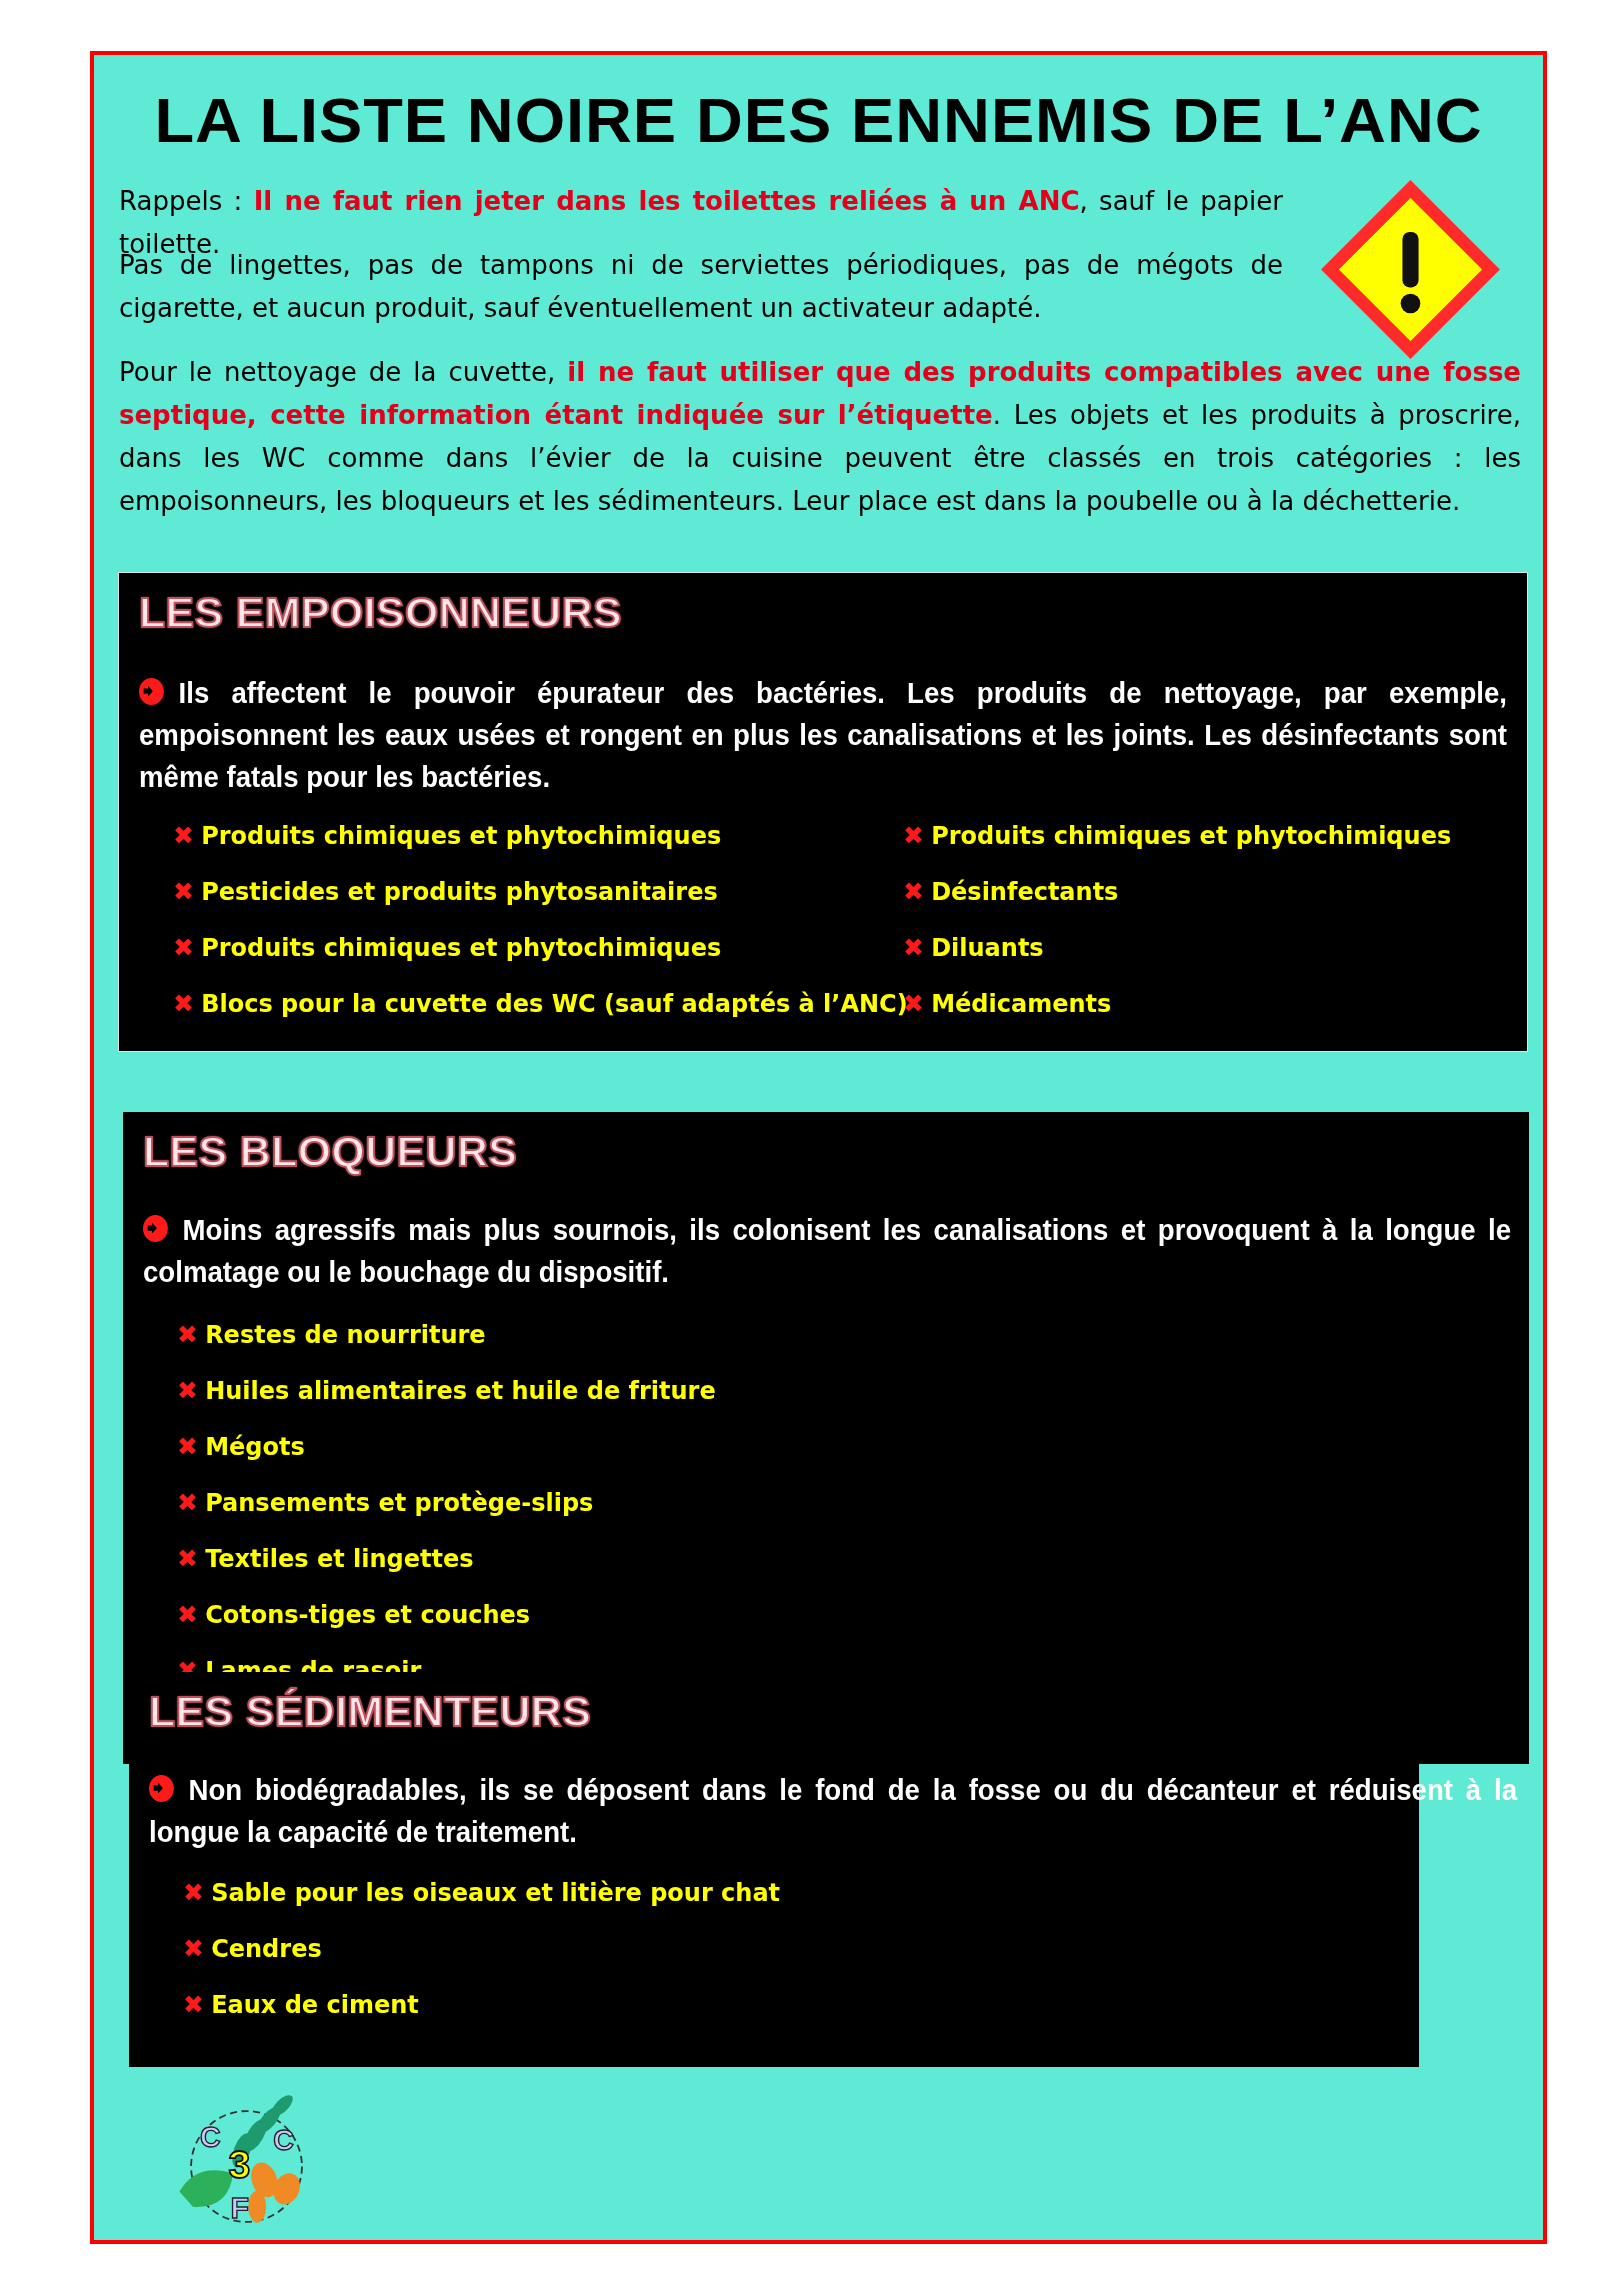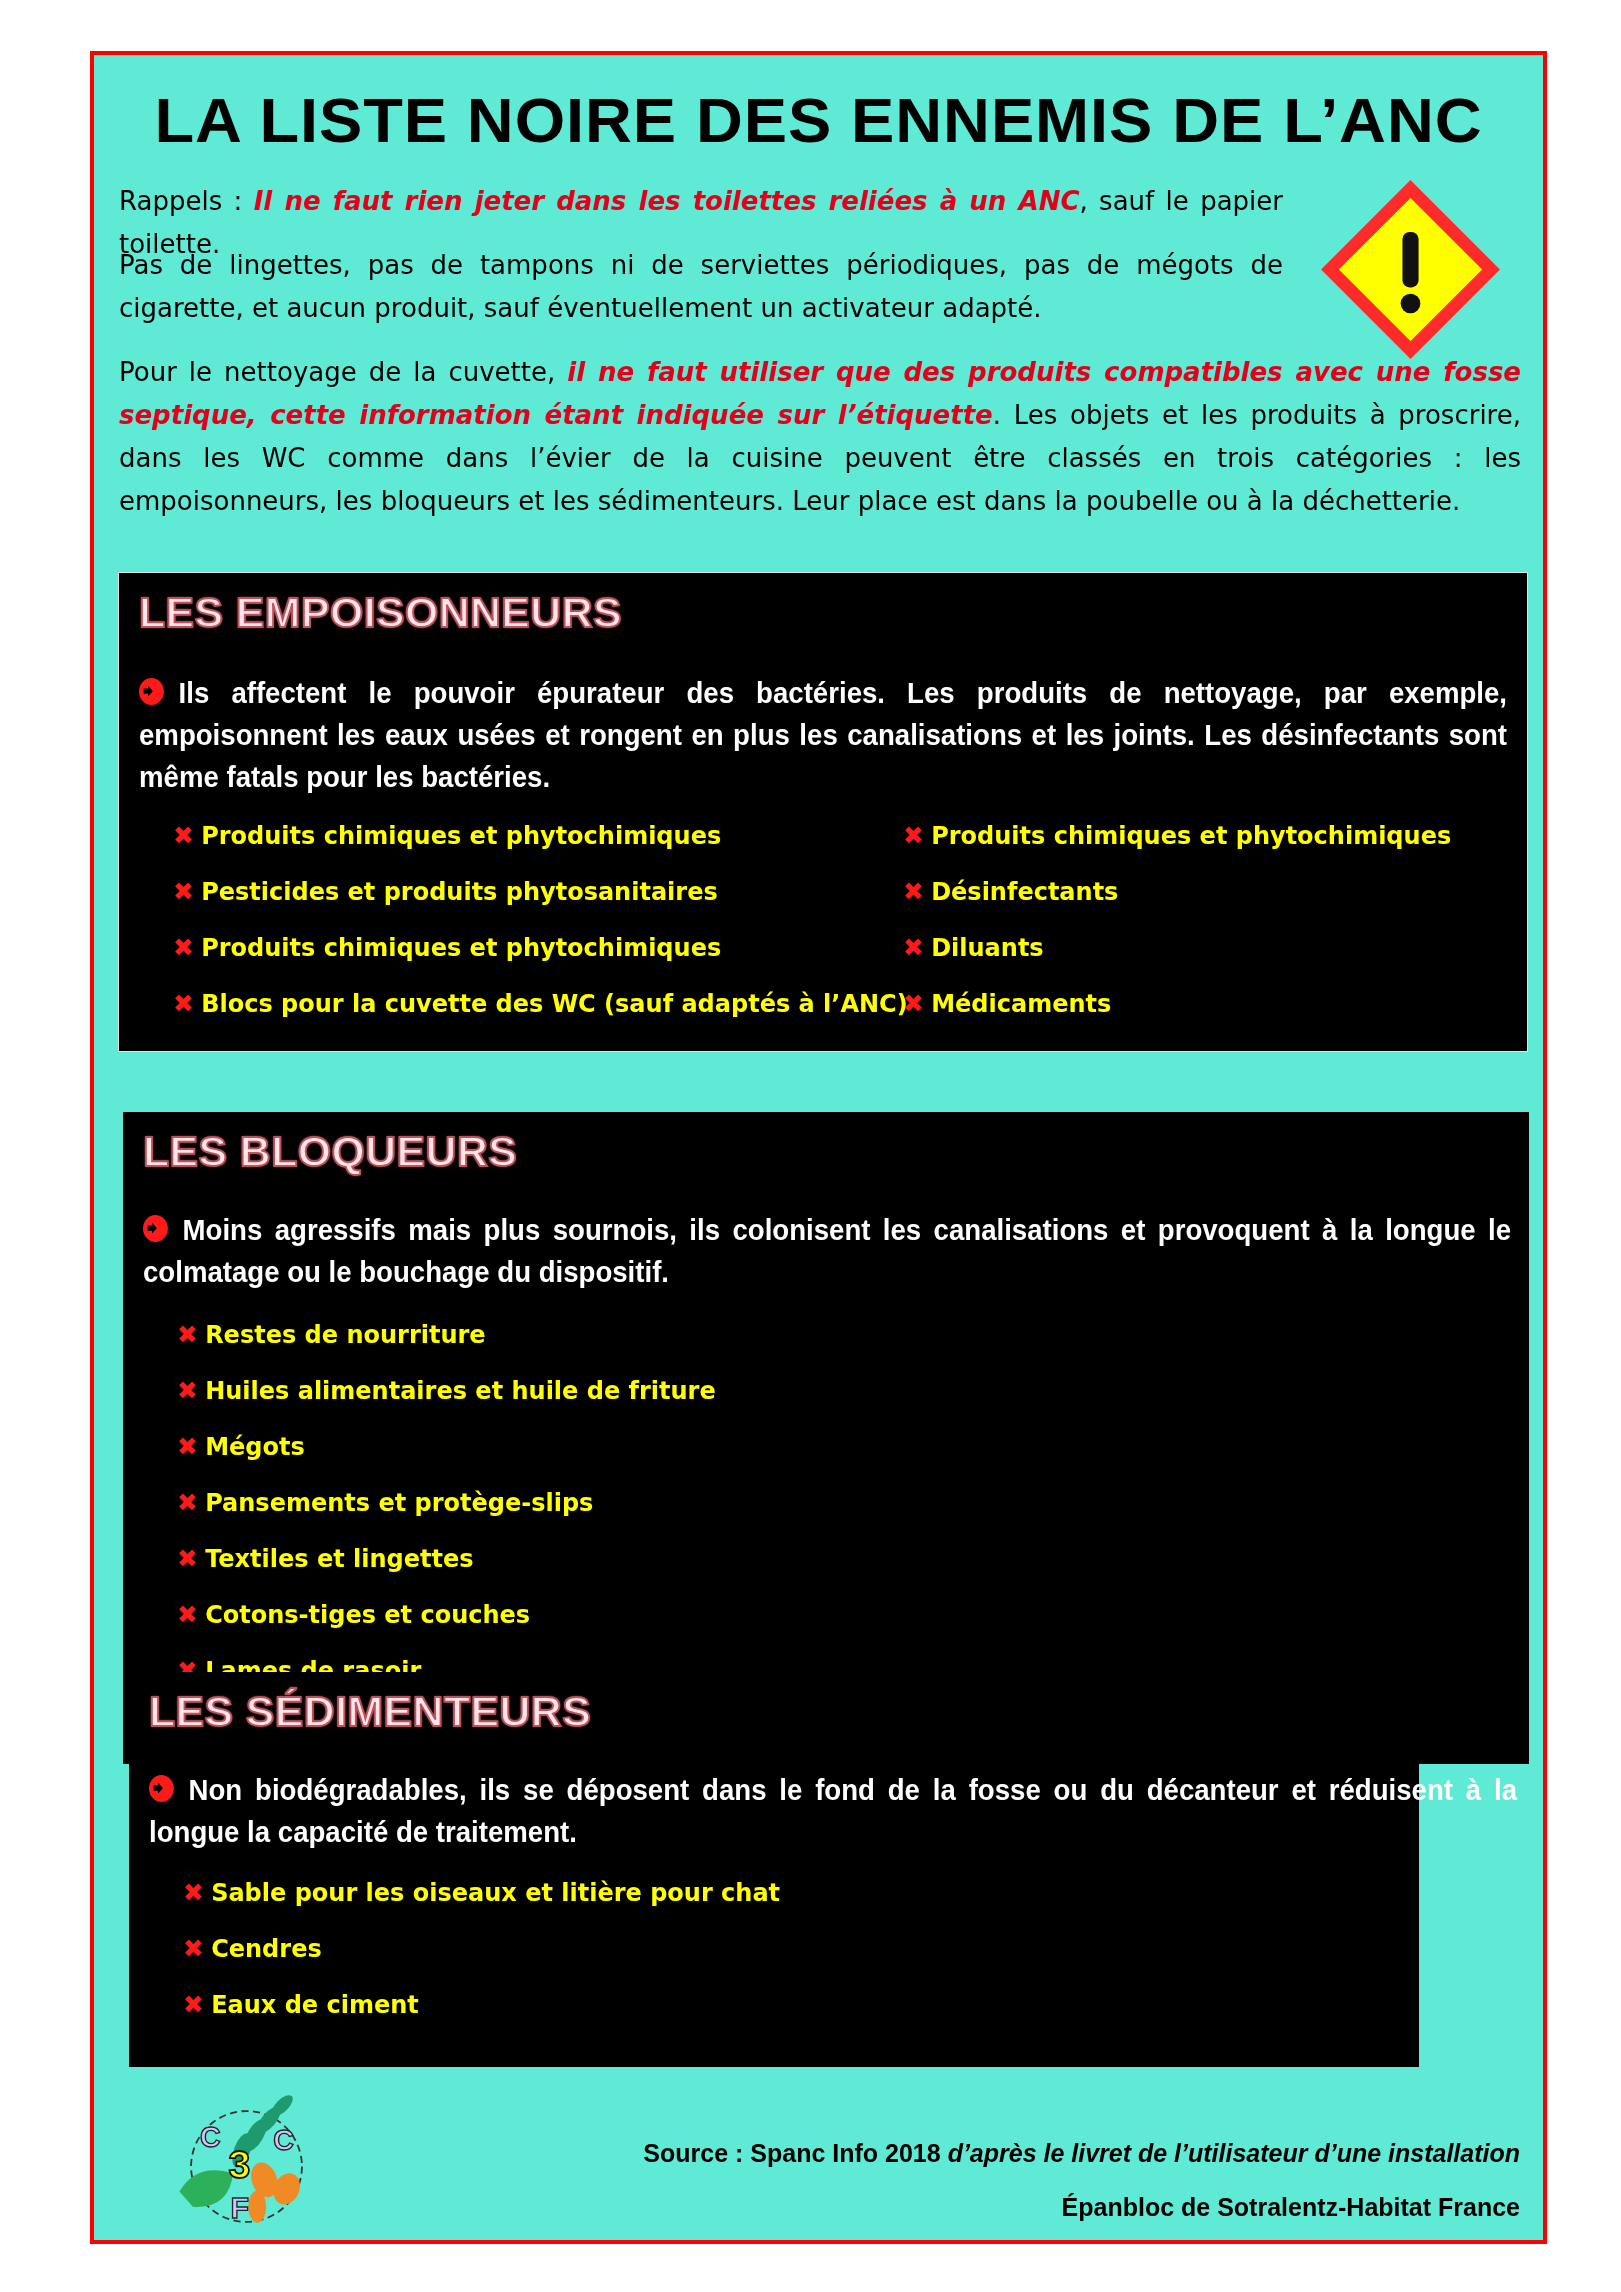--- a/index.html
+++ b/index.html
@@ -11,21 +11,21 @@
       position: absolute; left: 90px; top: 51px; width: 1449px; height: 2185px;
       background: #5eead4; border: 4.5px solid #ff0000;
     }
     .title {
       position: absolute; left: 0; top: 29px; width: 100%; text-align: center;
       font-family: "Liberation Sans", sans-serif; font-weight: bold; font-size: 63px;
       color: #000; letter-spacing: 0.9px; transform: scaleX(1.03);
     }
     .intro { position: absolute; left: 25px; width: 1402px; font-family: "DejaVu Sans", sans-serif; }
     .intro p { margin: 0; font-size: 26px; line-height: 43px; color: #000; text-align: justify; }
-    .intro .red { color: #e3001b; font-weight: bold; font-style: italic; }
+    .intro .red { color: #e3001b; font-weight: bold; }
     .p1 { top: 125px; width: 1164px; }
     .p2 { top: 189px; width: 1164px; }
     .p3 { top: 296px; }
     .hazard { position: absolute; left: 1227px; top: 125px; width: 179px; height: 179px; }
 
     .box {
       position: absolute; background: #000; color: #fff;
     }
     .box1 { left: 24px; top: 517px; width: 1408px; height: 478px; border: 1.8px solid #dfe3e8; }
     .box2 { left: 29px; top: 1057px; width: 1406px; height: 652px; }
@@ -154,18 +154,14 @@
       <ellipse cx="120" cy="105" rx="14" ry="20" transform="rotate(-20 120 105)"></ellipse>
       <ellipse cx="145" cy="115" rx="14" ry="18" transform="rotate(25 145 115)"></ellipse>
       <ellipse cx="112" cy="135" rx="10" ry="18"></ellipse>
     </g>
     <text x="48" y="68" font-family="Liberation Sans, sans-serif" font-weight="bold" font-size="32" fill="#c9c9ff" stroke="#222" stroke-width="1.5">C</text>
     <text x="130" y="72" font-family="Liberation Sans, sans-serif" font-weight="bold" font-size="32" fill="#c9c9ff" stroke="#222" stroke-width="1.5">C</text>
     <text x="80" y="103" font-family="Liberation Sans, sans-serif" font-weight="bold" font-size="44" fill="#ffff00" stroke="#111" stroke-width="2">3</text>
     <text x="82" y="148" font-family="Liberation Sans, sans-serif" font-weight="bold" font-size="34" fill="#c9c9ff" stroke="#222" stroke-width="1.5">F</text>
   </svg>
 
-  <div class="source">
-    <div><span>Source : Spanc Info 2018 </span><i>d’après le livret de l’utilisateur d’une installation</i></div>
-    <div>Épanbloc de Sotralentz-Habitat France</div>
-  </div>
 </div>
 
 
 </body></html>

